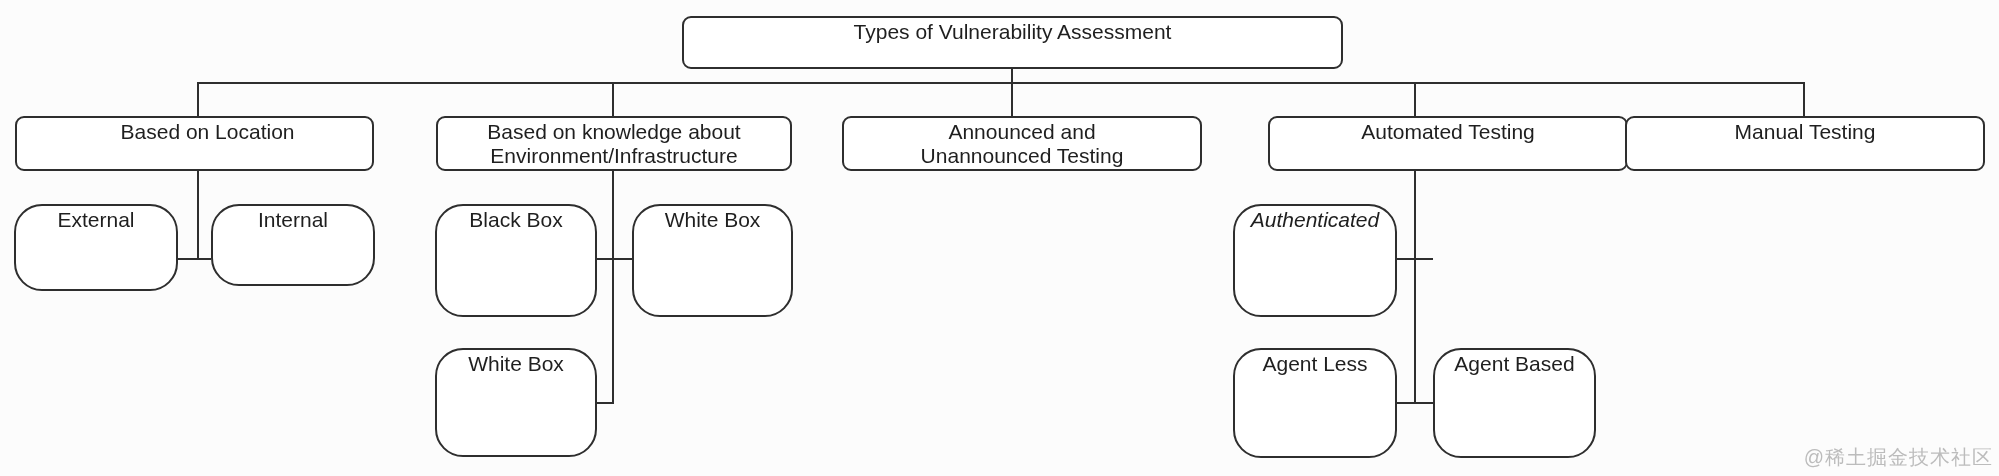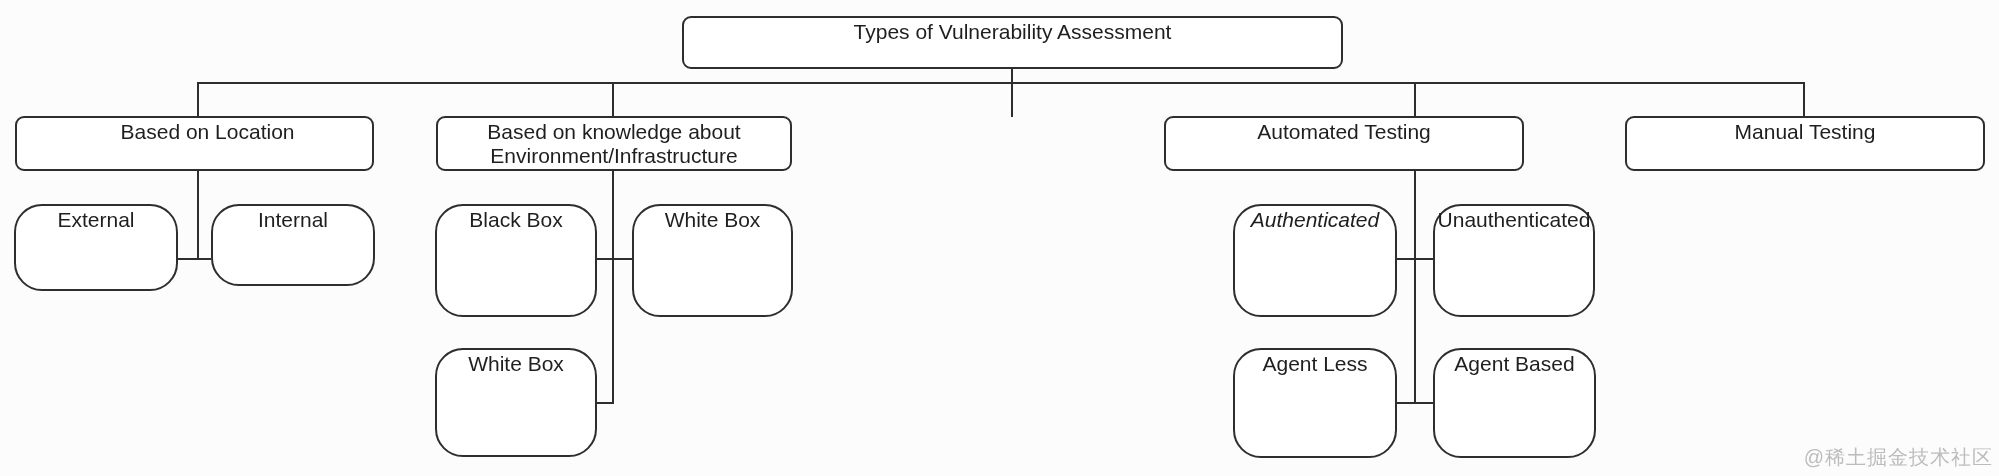--- a/index.html
+++ b/index.html
@@ -66,21 +66,24 @@
   <div class="node sq" style="left:682px;top:16px;width:661px;height:53px;">
     <span class="lbl">Types of Vulnerability Assessment</span>
   </div>
 
   <div class="node sq" style="left:15px;top:116px;width:359px;height:55px;padding-left:32px;">
     <span class="lbl">Based on Location</span>
   </div>
   <div class="node sq" style="left:436px;top:116px;width:356px;height:55px;">
     <span class="lbl wrap">Based on knowledge about Environment/Infrastructure</span>
   </div>
-  <div class="node sq" style="left:1164px;top:116px;width:360px;height:55px;">
+  <div class="node sq" style="left:842px;top:116px;width:360px;height:55px;">
+    <span class="lbl wrap">Announced and Unannounced Testing</span>
+  </div>
+  <div class="node sq" style="left:1268px;top:116px;width:360px;height:55px;">
     <span class="lbl">Automated Testing</span>
   </div>
   <div class="node sq" style="left:1625px;top:116px;width:360px;height:55px;">
     <span class="lbl">Manual Testing</span>
   </div>
 
   <div class="node rd" style="left:14px;top:204px;width:164px;height:87px;">
     <span class="lbl">External</span>
   </div>
   <div class="node rd" style="left:211px;top:204px;width:164px;height:82px;">
@@ -91,23 +94,20 @@
   </div>
   <div class="node rd" style="left:632px;top:204px;width:161px;height:113px;">
     <span class="lbl">White Box</span>
   </div>
   <div class="node rd" style="left:435px;top:348px;width:162px;height:109px;">
     <span class="lbl">White Box</span>
   </div>
   <div class="node rd" style="left:1233px;top:204px;width:164px;height:113px;font-style:italic;">
     <span class="lbl">Authenticated</span>
   </div>
-  <div class="node rd" style="left:1433px;top:204px;width:162px;height:113px;">
-    <span class="lbl">Unauthenticated</span>
-  </div>
   <div class="node rd" style="left:1233px;top:348px;width:164px;height:110px;">
     <span class="lbl">Agent Less</span>
   </div>
   <div class="node rd" style="left:1433px;top:348px;width:163px;height:110px;">
     <span class="lbl">Agent Based</span>
   </div>
 
   <div class="watermark">@稀土掘金技术社区</div>
 </div>
 

